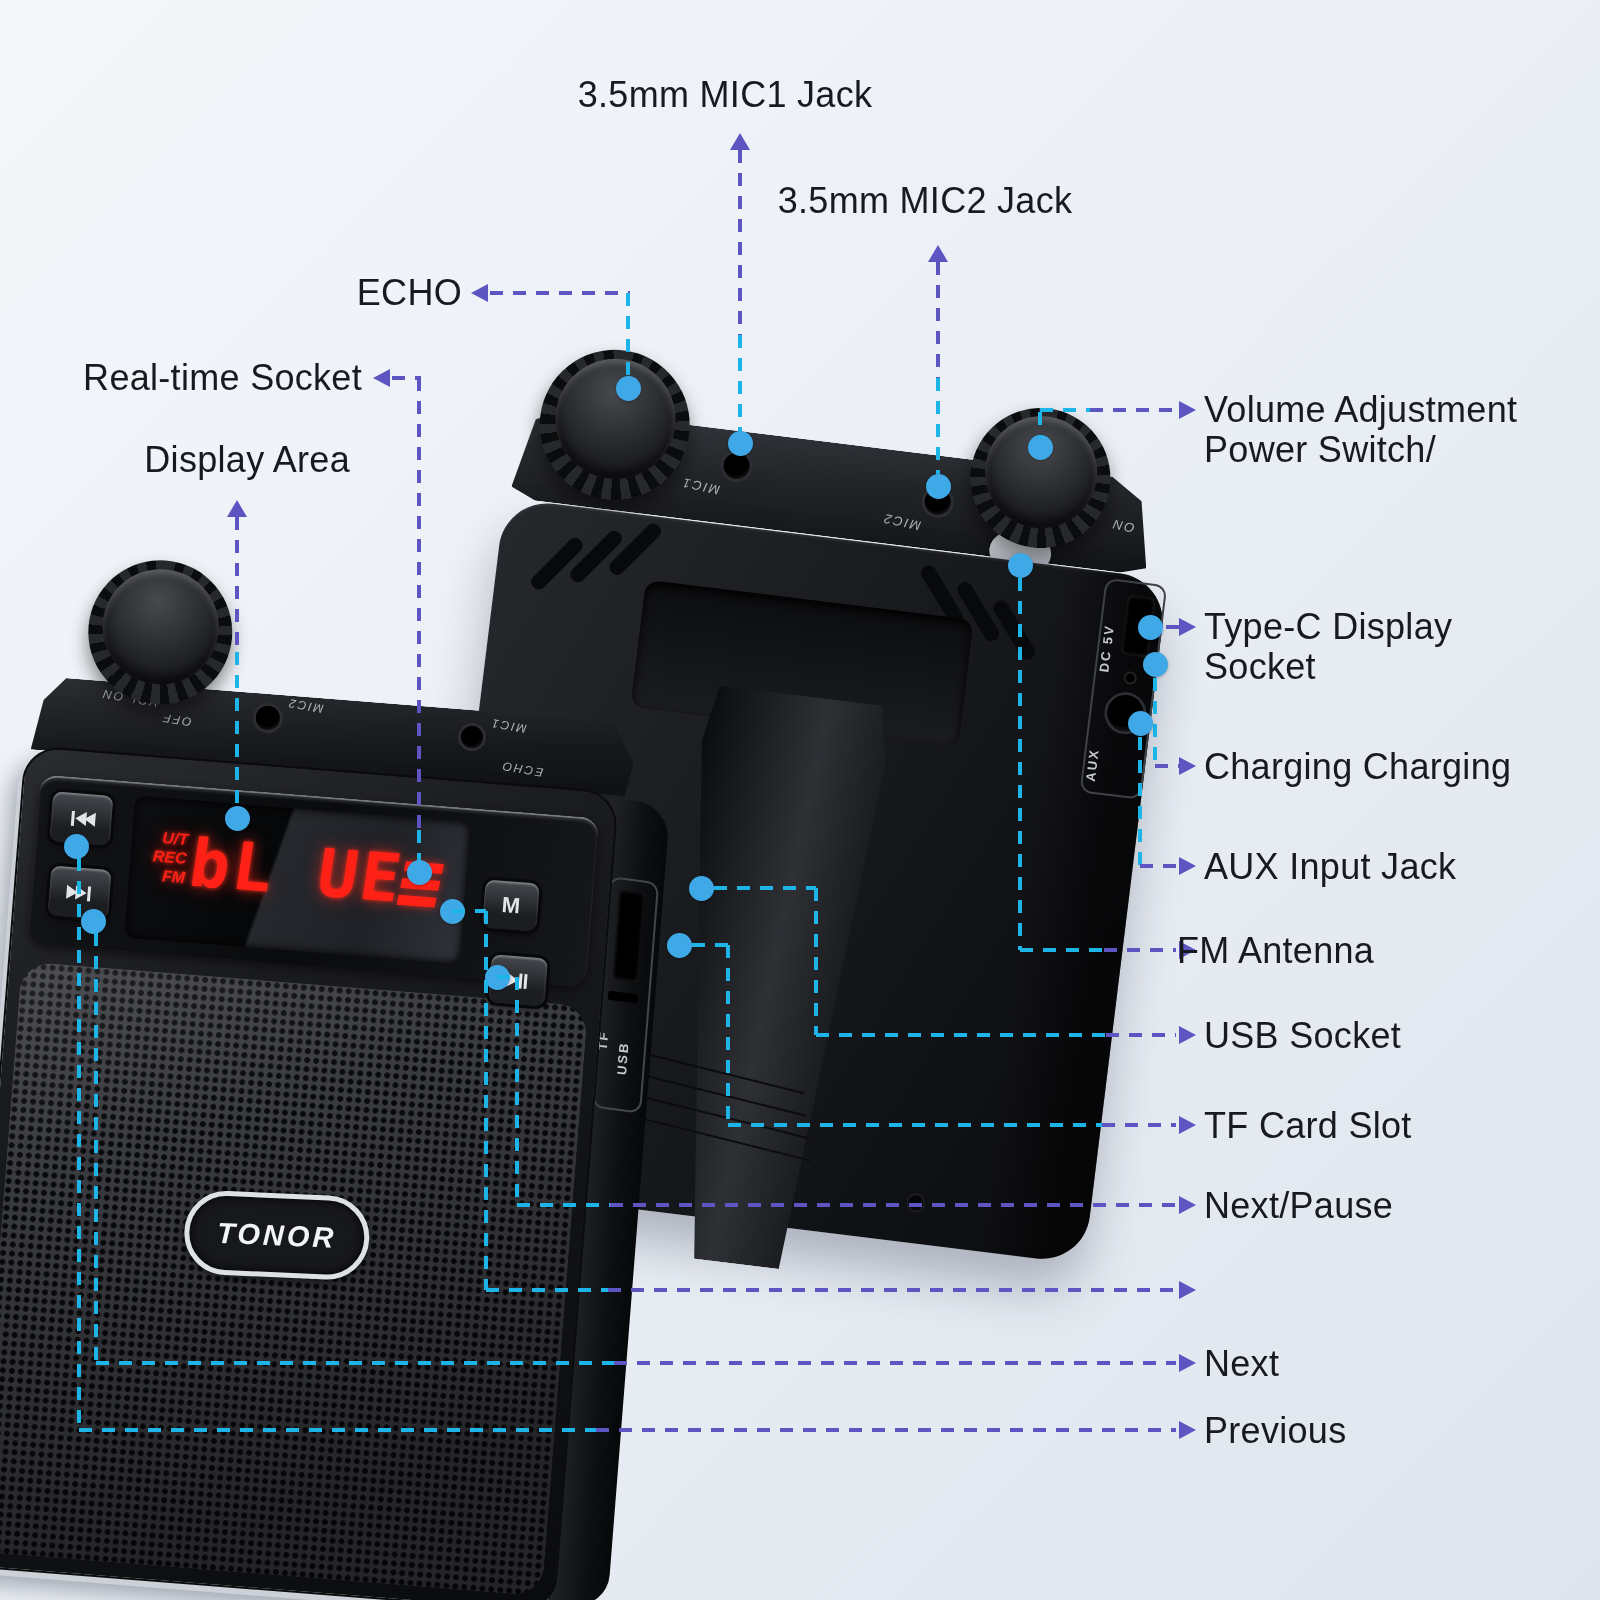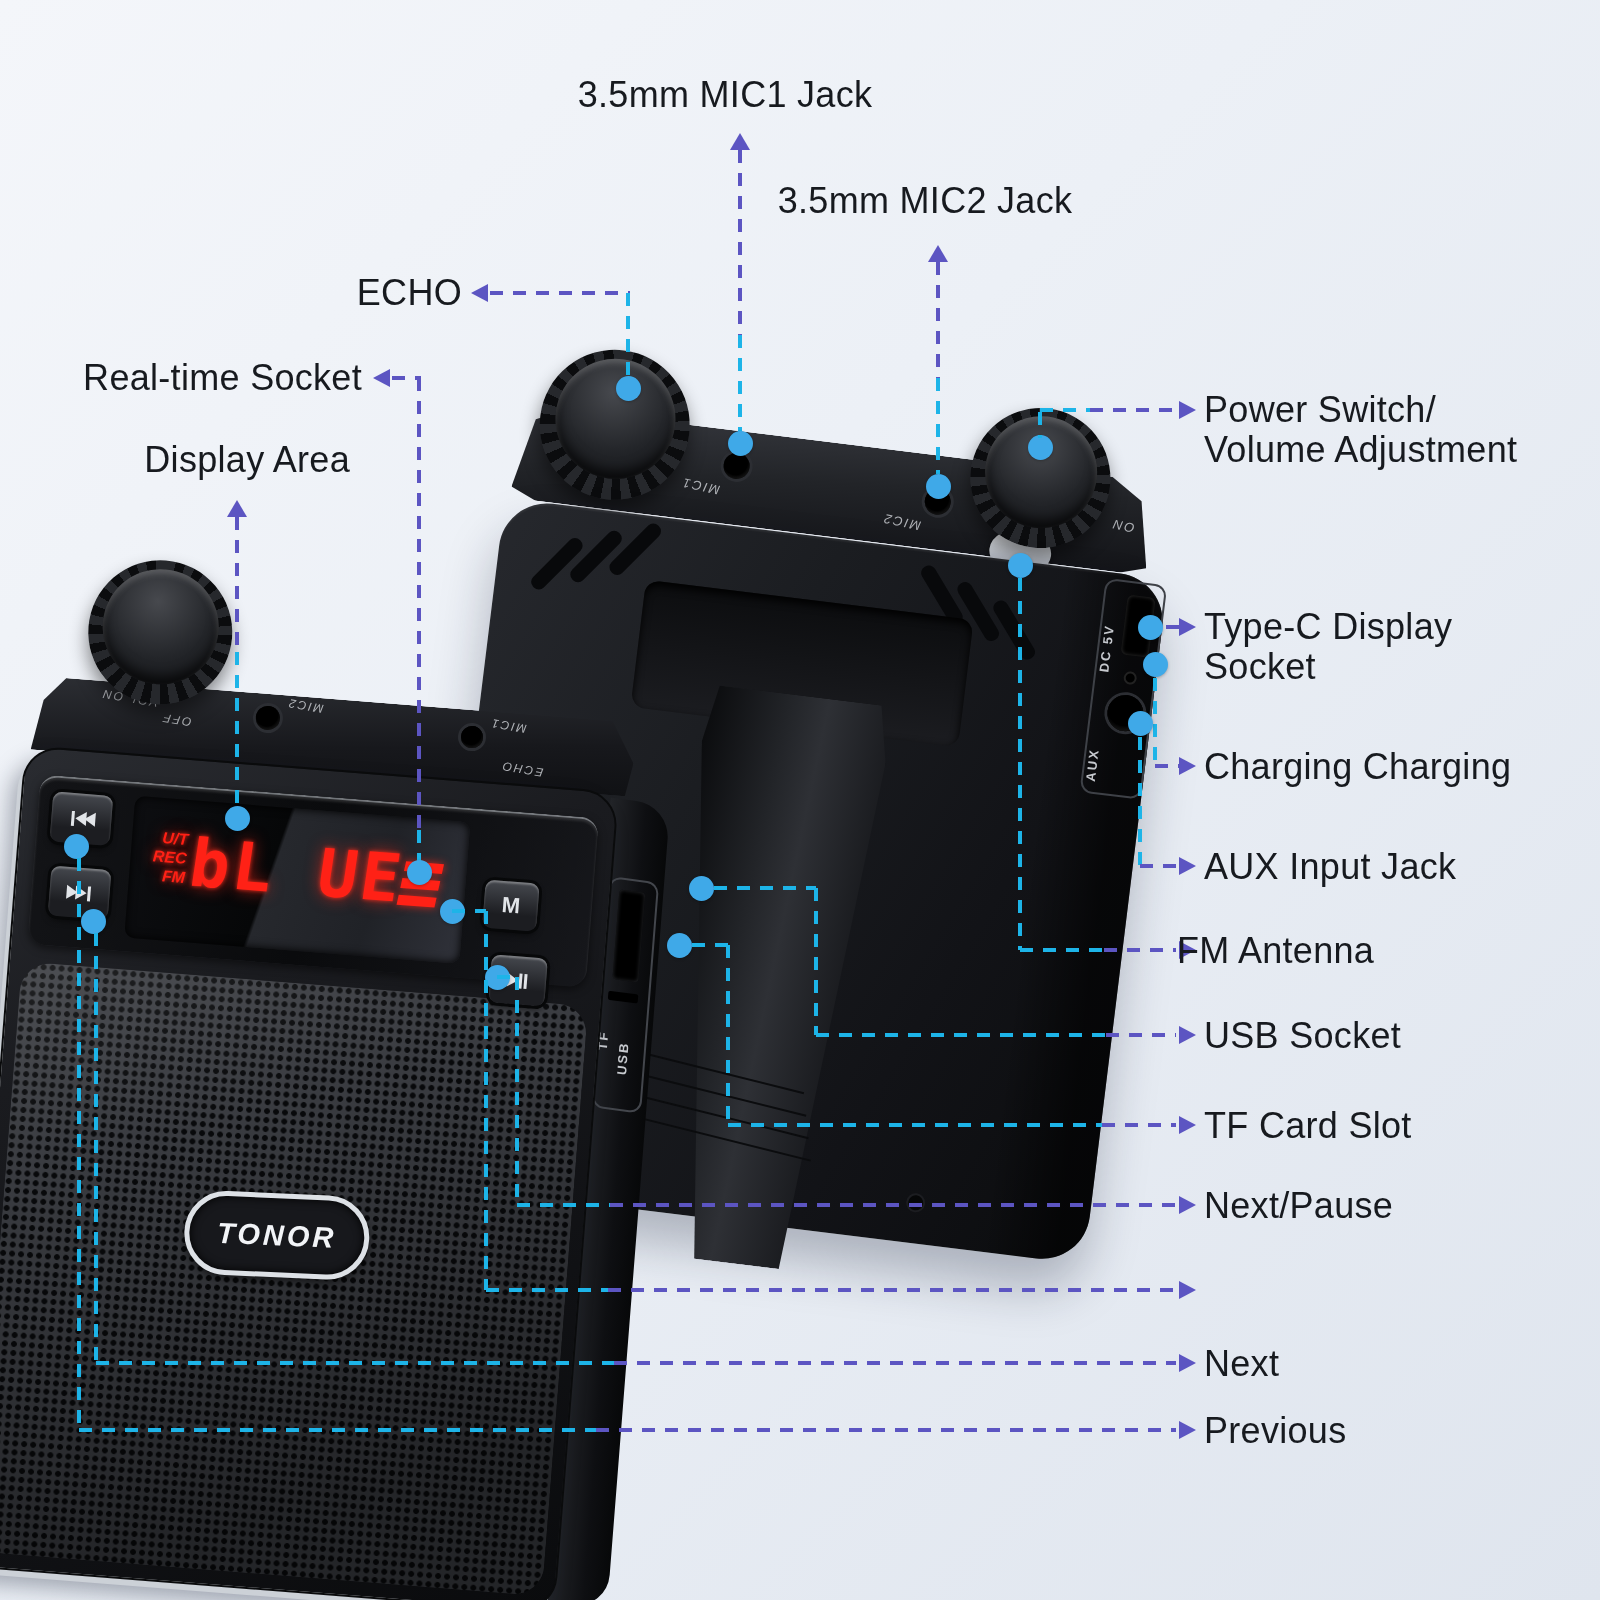--- a/index.html
+++ b/index.html
@@ -285,22 +285,22 @@
   <div class="hl" style="left:79px;top:1428px;width:517px;--c:var(--cyan);"></div>
   <div class="hl" style="left:596px;top:1428px;width:580px;--c:var(--purple);"></div>
   <div class="ar r" style="left:1179px;top:1421px;"></div>
 
   <div class="lab" style="left:540px;top:75px;width:370px;text-align:center;">3.5mm MIC1 Jack</div>
   <div class="lab" style="left:740px;top:181px;width:370px;text-align:center;">3.5mm MIC2 Jack</div>
   <div class="lab" style="left:330px;top:273px;width:132px;text-align:right;">ECHO</div>
   <div class="lab" style="left:60px;top:358px;width:302px;text-align:right;">Real-time Socket</div>
   <div class="lab" style="left:120px;top:440px;width:230px;text-align:right;">Display Area</div>
   <div class="lab" style="left:1204px;top:390px;">
-    <div>Power Switch/</div>
-      <div>Volume Adjustment</div>
+    <div>Volume Adjustment</div>
+      <div>Power Switch/</div>
   </div>
   <div class="lab" style="left:1204px;top:607px;">
     <div>Type-C Display</div>
       <div>Socket</div>
   </div>
   <div class="lab" style="left:1204px;top:747px;">Charging Charging</div>
   <div class="lab" style="left:1204px;top:847px;">AUX Input Jack</div>
   <div class="lab" style="left:1177px;top:931px;">FM Antenna</div>
   <div class="lab" style="left:1204px;top:1016px;">USB Socket</div>
   <div class="lab" style="left:1204px;top:1106px;">TF Card Slot</div>

